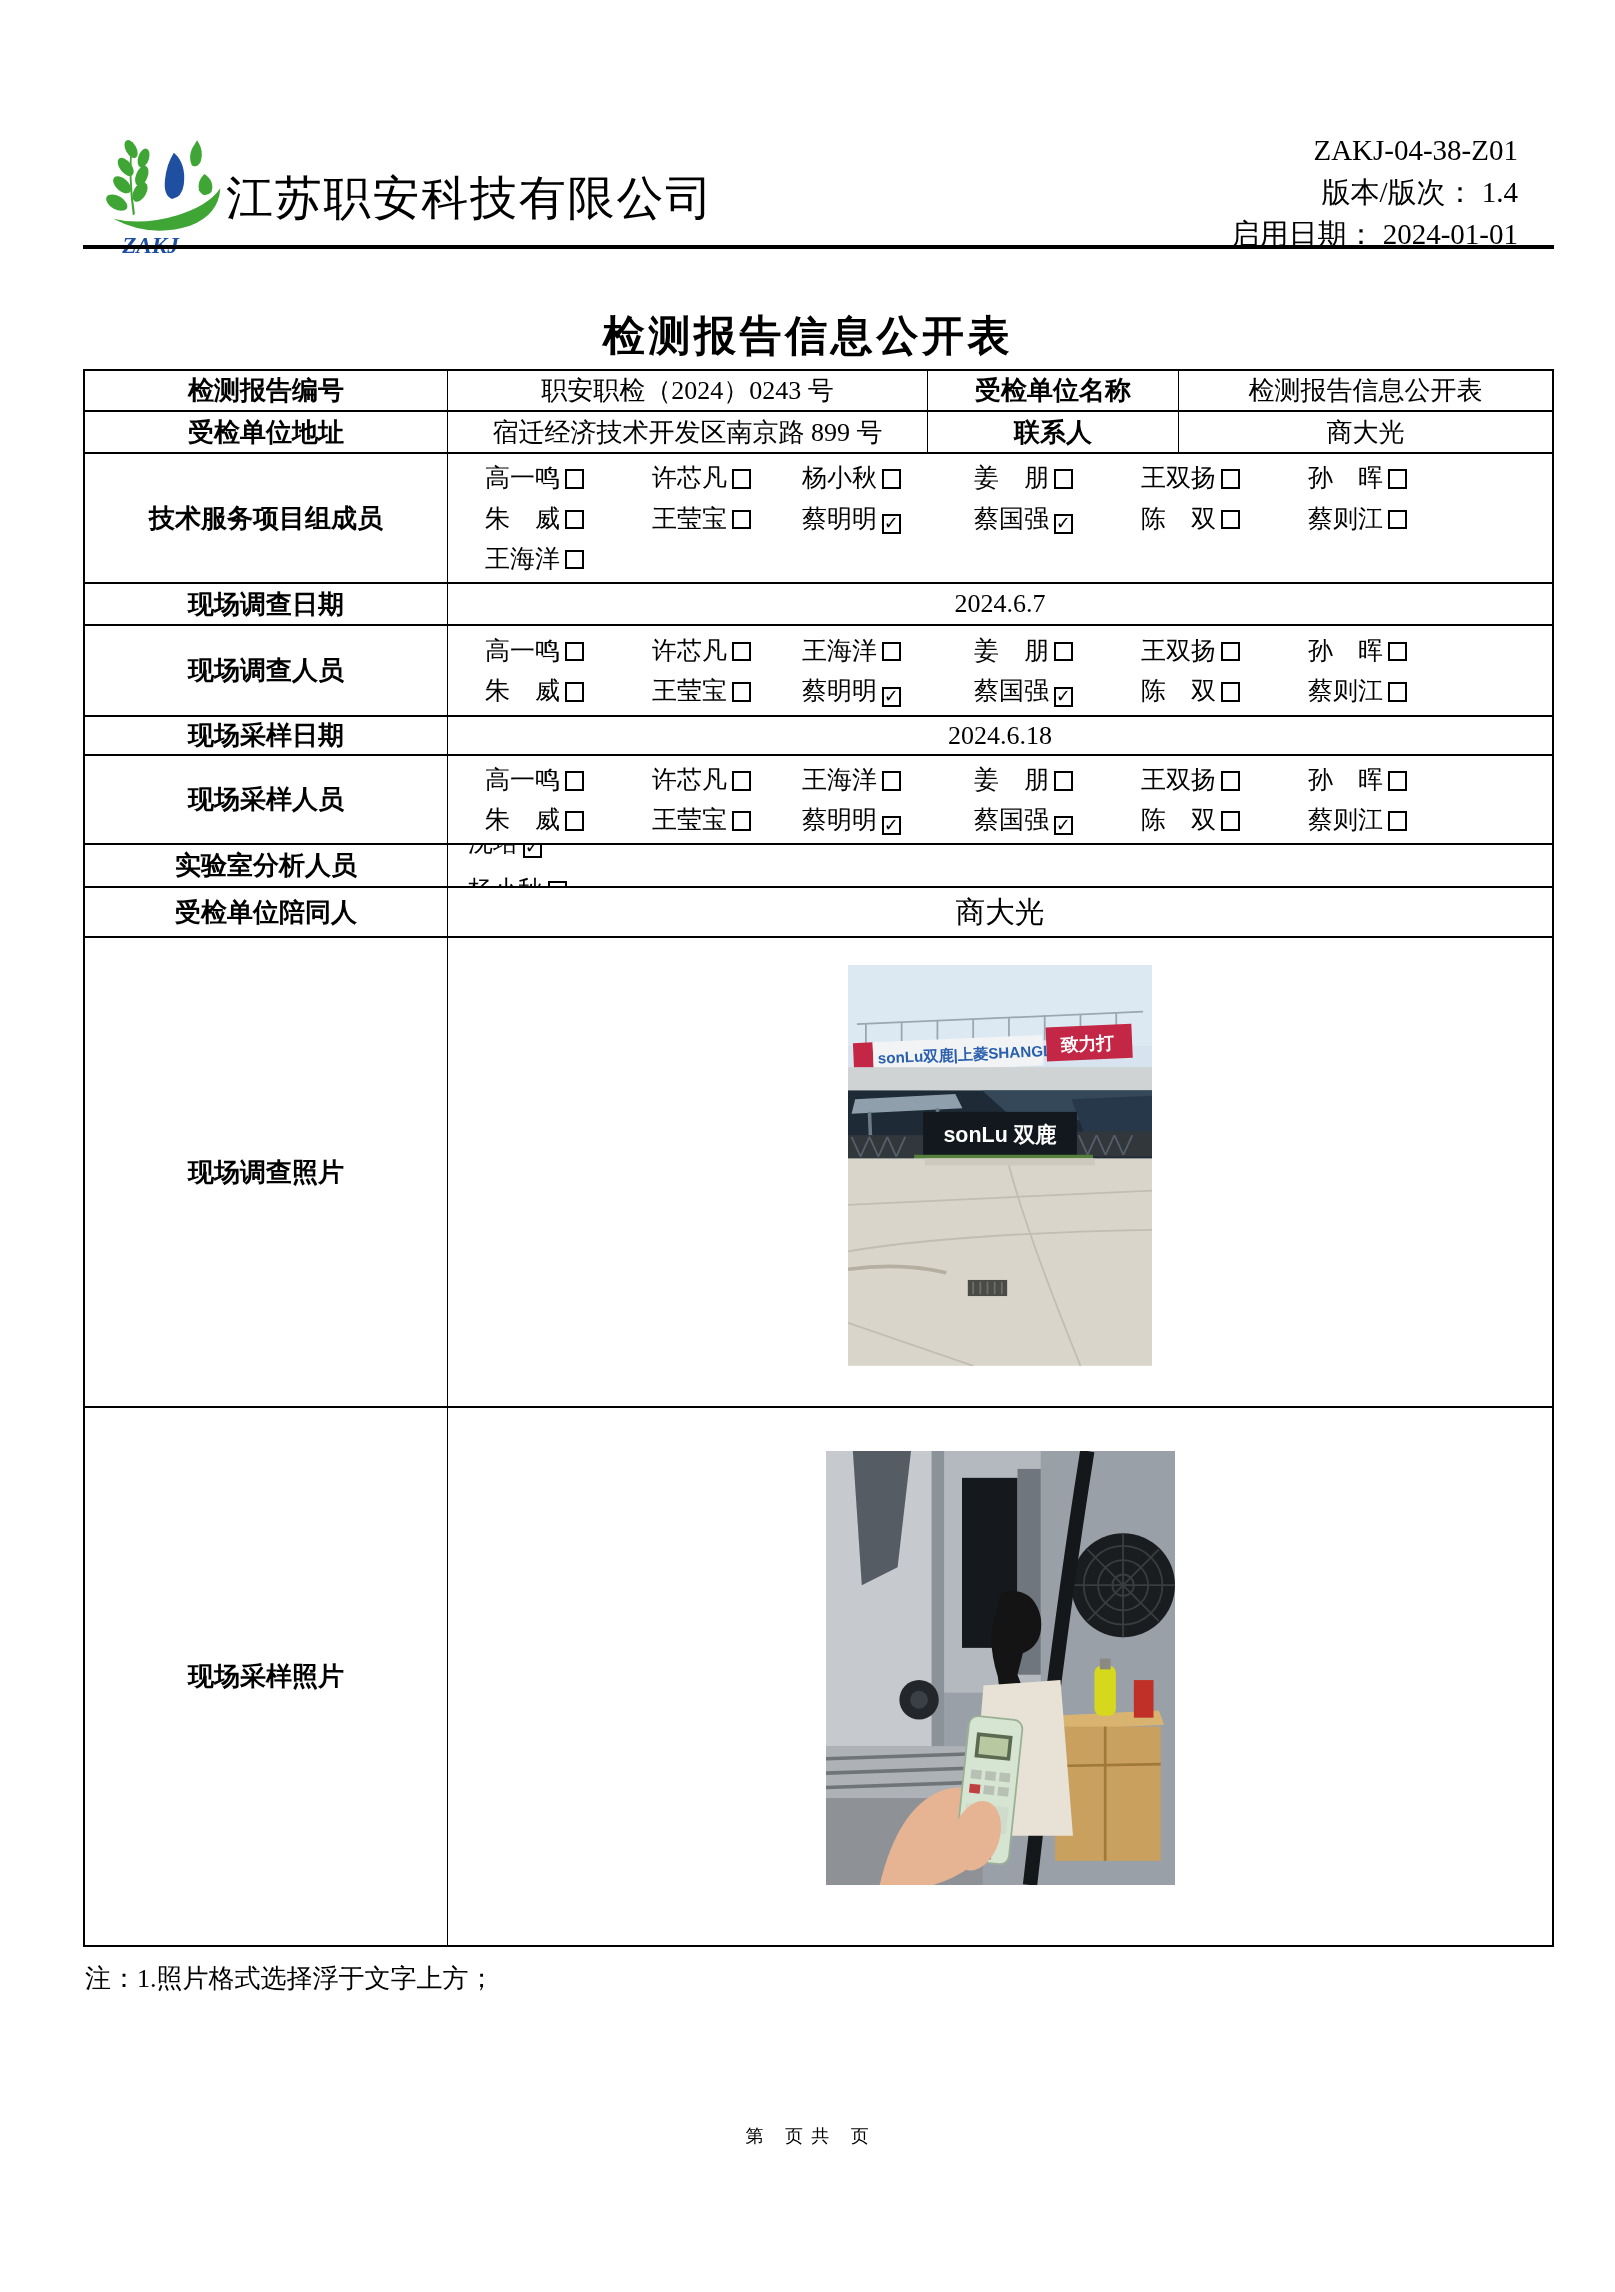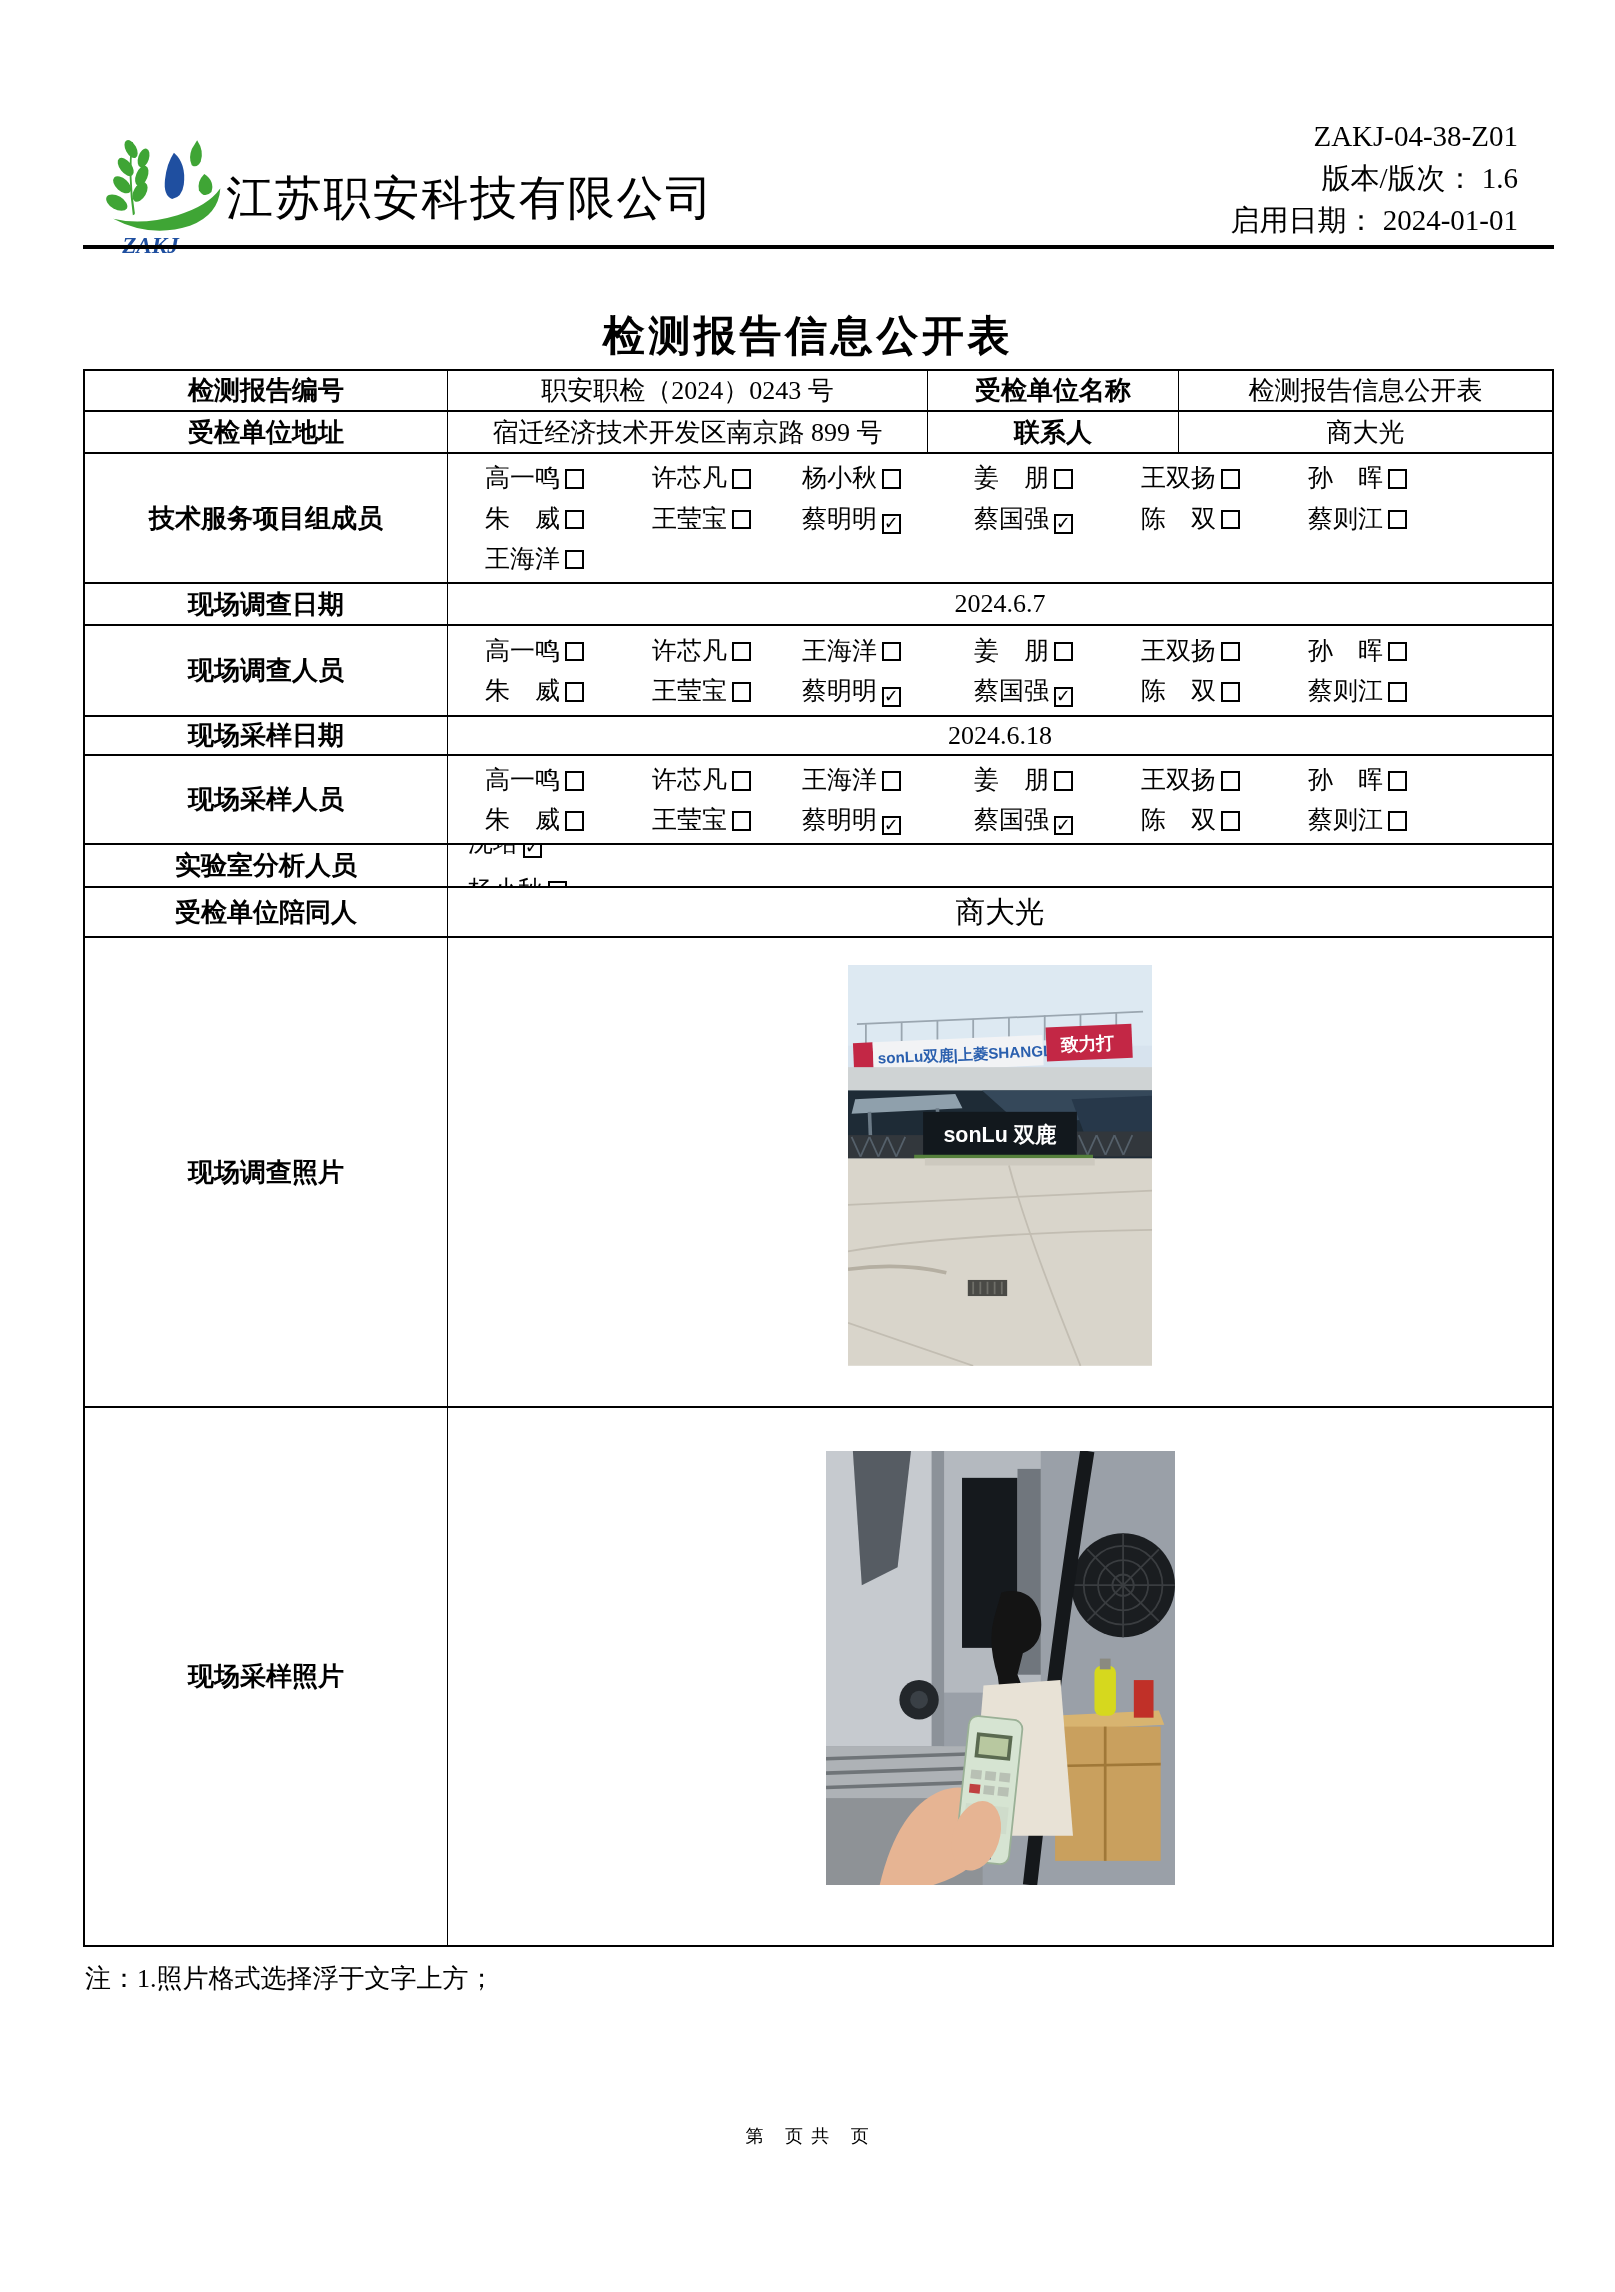--- a/index.html
+++ b/index.html
@@ -2,21 +2,21 @@
 <html style="font-size:14.3px"><head>
 <meta charset="utf-8">
 <style>
   html,body{margin:0;padding:0;background:#e9e9e9;}
   .page{position:relative;width:1616px;height:2293px;background:#ffffff;
         font-family:"Liberation Serif","DejaVu Serif",serif;color:#000;overflow:hidden;}
 
   
   .logo-wrap{position:absolute;left:97px;top:133px;width:161px;height:125px;}
   .company-name{position:absolute;left:226px;top:167px;font-size:47px;letter-spacing:1.8px;}
-  .doc-meta{position:absolute;top:115px;right:98px;text-align:right;font-size:29px;line-height:42px;}
+  .doc-meta{position:absolute;top:129px;right:98px;text-align:right;font-size:29px;line-height:42px;}
   .header-rule{position:absolute;left:83px;top:245px;width:1471px;height:3.6px;background:#000;}
 
   
   .doc-title{position:absolute;left:0;top:308px;width:100%;text-align:center;
              font-size:42px;font-weight:bold;letter-spacing:3.6px;}
 
   
   .info-table{position:absolute;left:83px;top:369px;width:1471px;border:2.7px solid #000;box-sizing:border-box;}
   .trow{display:flex;border-bottom:2.7px solid #000;box-sizing:border-box;}
   .trow:last-child{border-bottom:none;}
@@ -67,21 +67,21 @@
 
       <path d="M18 96 Q50 104 90 92 Q124 82 138 62 Q136 92 104 104 Q60 118 18 96 Z" fill="#3fa535"></path>
       <path d="M120 46 Q132 54 128 66 Q120 74 114 64 Q112 54 120 46 Z" fill="#3fa535"></path>
       <text x="28" y="134" font-size="26" font-style="italic" font-weight="bold" fill="#1f4fa0" font-family="Liberation Serif, serif">ZAKJ</text>
     </svg>
   </div>
   <div class="company-name">江苏职安科技有限公司</div>
 
   <div class="doc-meta">
     <div>ZAKJ-04-38-Z01</div>
-    <div>版本/版次：  1.6</div>
+    <div>版本/版次：  1.4</div>
     <div>启用日期：  2024-01-01</div>
   </div>
   <div class="header-rule"></div>
 
   <div class="doc-title">检测报告信息公开表</div>
 
   <div class="info-table">
 
     <div class="trow" style="height:41px">
       <div class="cell c-label">检测报告编号</div>

